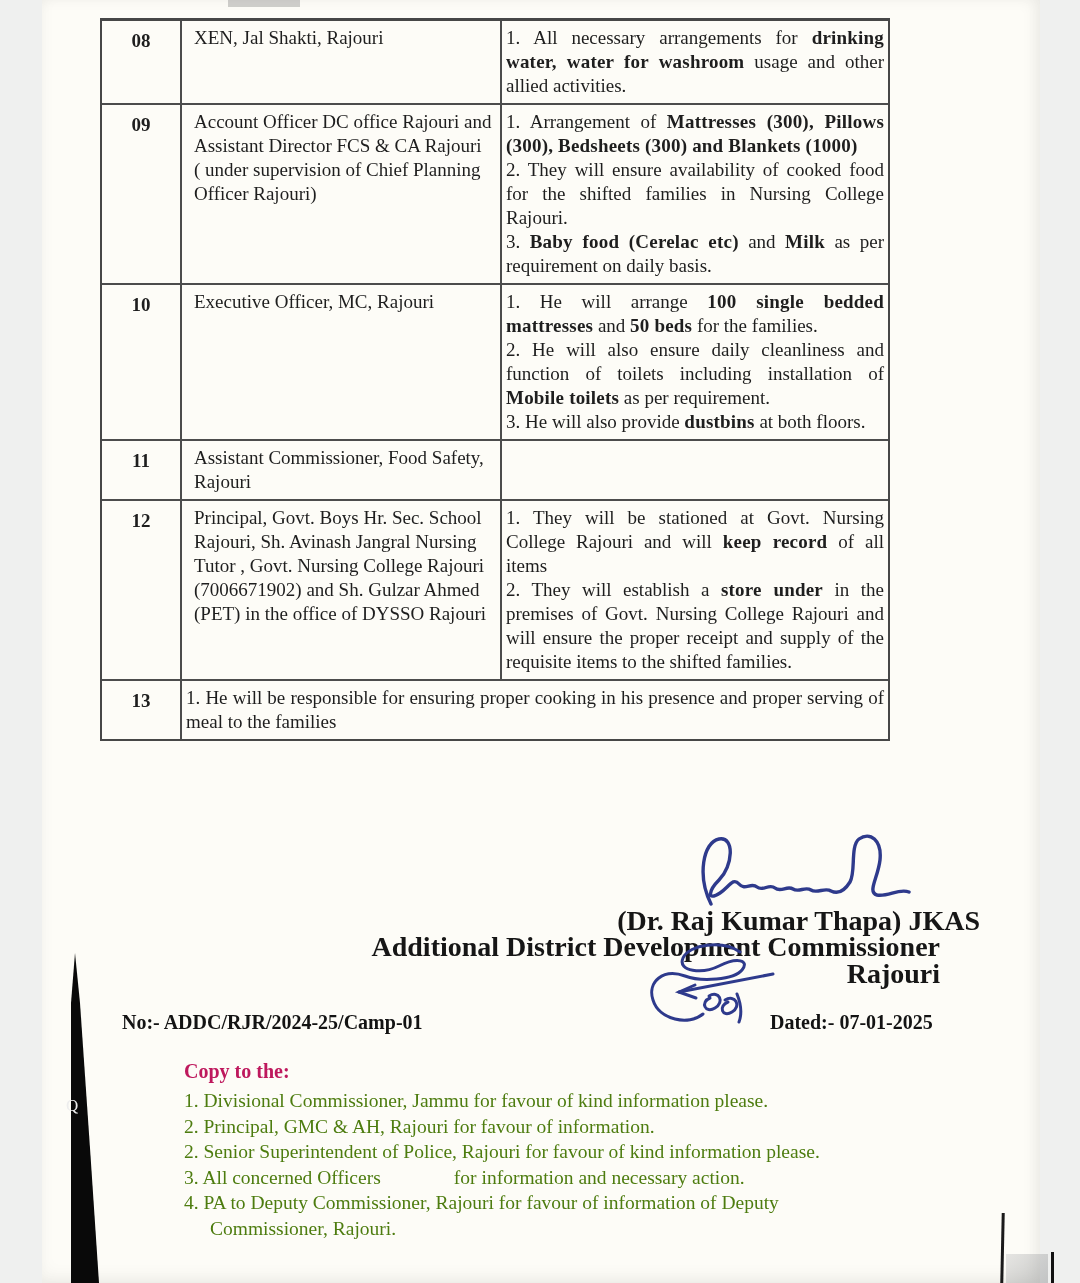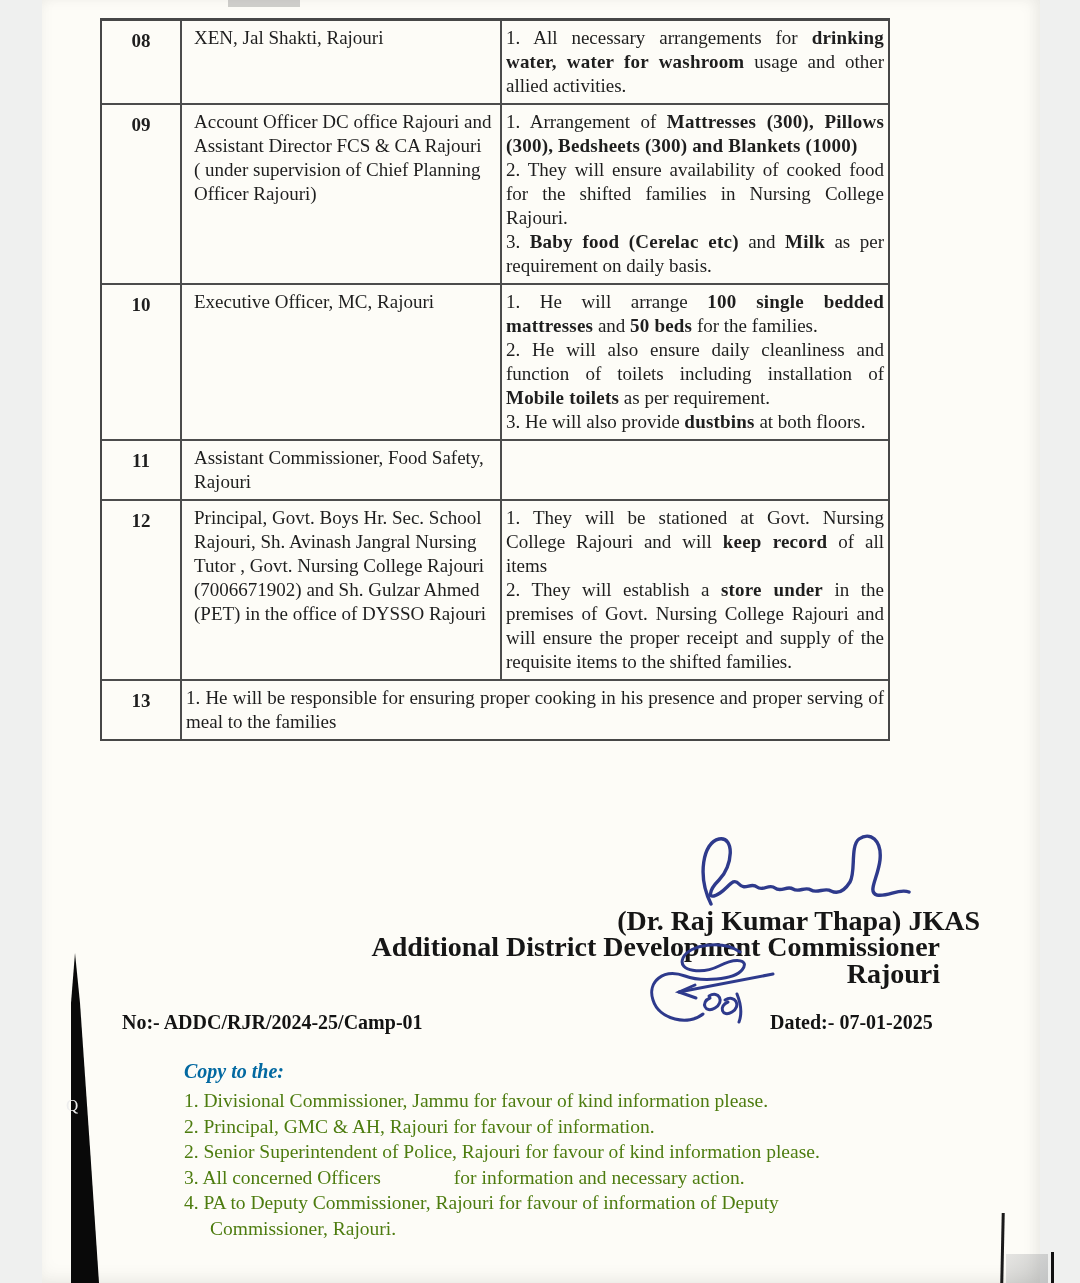--- a/index.html
+++ b/index.html
@@ -16,21 +16,21 @@
   .c-sno{width:80px;flex:0 0 80px;border-right:2px solid #4c4c4c;text-align:center;
          font-weight:bold;padding-top:8px;}
   .c-off{width:320px;flex:0 0 320px;border-right:2px solid #4c4c4c;padding:5px 8px 5px 12px;}
   .c-dut{flex:1;padding:5px 4px;text-align:justify;border-radius:16px;}
   .duty-item b{letter-spacing:.2px;}
   
   .sig-line{position:absolute;font-weight:bold;font-size:28px;color:#161616;white-space:nowrap;}
   .sig-svg{position:absolute;}
   
   .ref-line{position:absolute;font-weight:bold;font-size:20px;color:#131313;white-space:nowrap;}
-  .copy-head{position:absolute;font-weight:bold;font-size:20px;color:#0369a1;font-style:italic;}
+  .copy-head{position:absolute;font-weight:bold;font-size:20px;color:#be185d;}
   .copy-list{position:absolute;width:662px;font-size:19.5px;line-height:25.5px;color:#4d7c0f;}
   .copy-item{white-space:pre-wrap;padding-left:26px;text-indent:-26px;}
   
   .wedge{position:absolute;left:60px;top:953px;}
   .edge-q{position:absolute;left:66px;top:1096px;color:#ededed;font-size:17px;z-index:3;}
   .edge-line1{position:absolute;left:1001px;top:1213px;width:3px;height:70px;background:#1a1a1a;transform:rotate(1.2deg);}
   .edge-line2{position:absolute;left:1051px;top:1252px;width:3px;height:31px;background:#111;}
   .smudge-br{position:absolute;left:1006px;top:1254px;width:42px;height:29px;opacity:.45;
              background:linear-gradient(135deg,#c9c9c9,#8b8d8f);}
   .top-smudge{position:absolute;left:228px;top:0;width:72px;height:7px;background:#787878;opacity:.35;}

